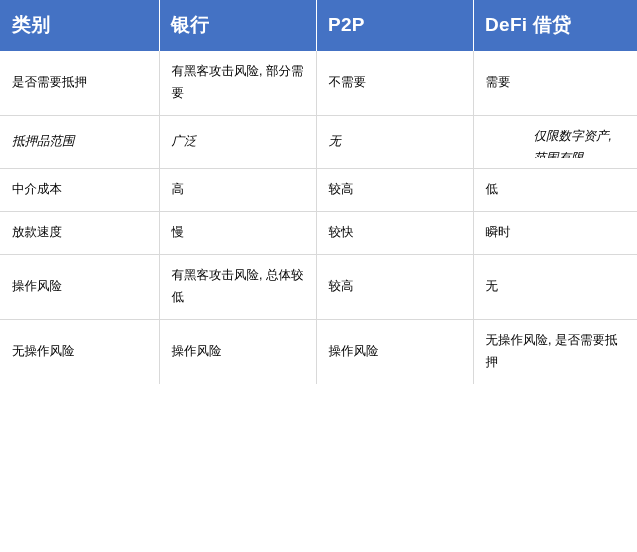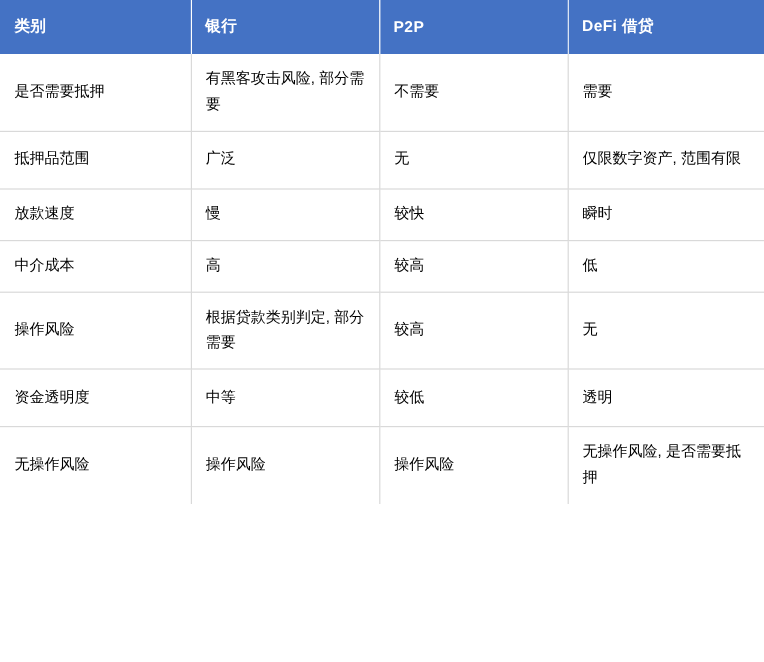--- a/index.html
+++ b/index.html
@@ -20,21 +20,21 @@
     width: 637px;
   }
   #comparison-table col.c0 { width: 159px; }
   #comparison-table col.c1 { width: 157px; }
   #comparison-table col.c2 { width: 157px; }
   #comparison-table col.c3 { width: 164px; }
 
   #comparison-table thead th {
     background: #4472c4;
     color: #ffffff;
-    font-size: 13px;
+    font-size: 19px;
     font-weight: bold;
     text-align: left;
     padding: 12px 12px 13px 12px;
     height: 20px;
     vertical-align: middle;
     border: none;
     letter-spacing: 0.3px;
   }
   #comparison-table thead th.sep {
     box-shadow: inset 1px 0 0 #ffffff;
@@ -50,26 +50,27 @@
     line-height: 1.75;
     word-break: break-word;
   }
   #comparison-table tbody td:last-child {
     border-right: none;
   }
   #comparison-table tbody tr:last-child td {
     border-bottom: none;
   }
   .row-h-tall { height: 60px; padding-left: 24px; }
-  .row-h-mid  { height: 48px; }
+  .row-h-mid  { height: 48px; font-style: italic; }
   .row-h-sm   { height: 40px; }
   .clipped {
     max-height: 2.6em;
     overflow: hidden;
     display: block;
+    margin-left: 48px;
   }
 </style>
 </head>
 <body>
 
 <table id="comparison-table">
   <colgroup>
     <col class="c0">
       <col class="c1">
       <col class="c2">
@@ -92,42 +93,36 @@
     </tr>
     <tr class="row-h-mid">
       <td>抵押品范围</td>
       <td>广泛</td>
       <td>无</td>
       <td>
           <span class="clipped">仅限数字资产, 范围有限</span>
         </td>
     </tr>
     <tr class="row-h-sm">
+      <td>中介成本</td>
+      <td>高</td>
+      <td>较高</td>
+      <td>低</td>
+    </tr>
+    <tr class="row-h-sm">
       <td>放款速度</td>
       <td>慢</td>
       <td>较快</td>
       <td>瞬时</td>
     </tr>
-    <tr class="row-h-sm">
-      <td>中介成本</td>
-      <td>高</td>
-      <td>较高</td>
-      <td>低</td>
-    </tr>
     <tr class="row-h-tall">
       <td>操作风险</td>
-      <td>根据贷款类别判定, 部分需要</td>
+      <td>有黑客攻击风险, 总体较低</td>
       <td>较高</td>
       <td>无</td>
-    </tr>
-    <tr class="row-h-mid">
-      <td>资金透明度</td>
-      <td>中等</td>
-      <td>较低</td>
-      <td>透明</td>
     </tr>
     <tr class="row-h-tall">
       <td>无操作风险</td>
       <td>操作风险</td>
       <td>操作风险</td>
       <td>无操作风险, 是否需要抵押</td>
     </tr>
   </tbody>
 </table>
 

